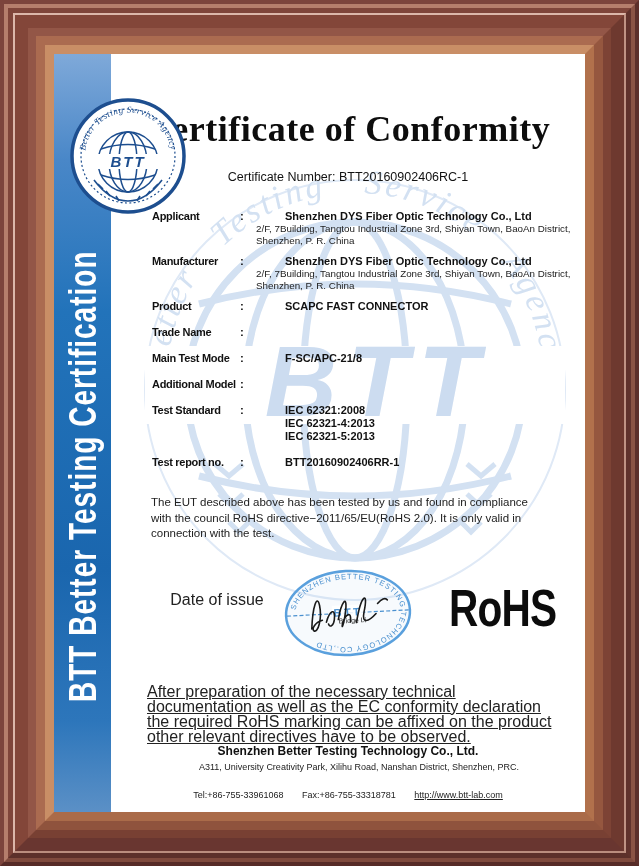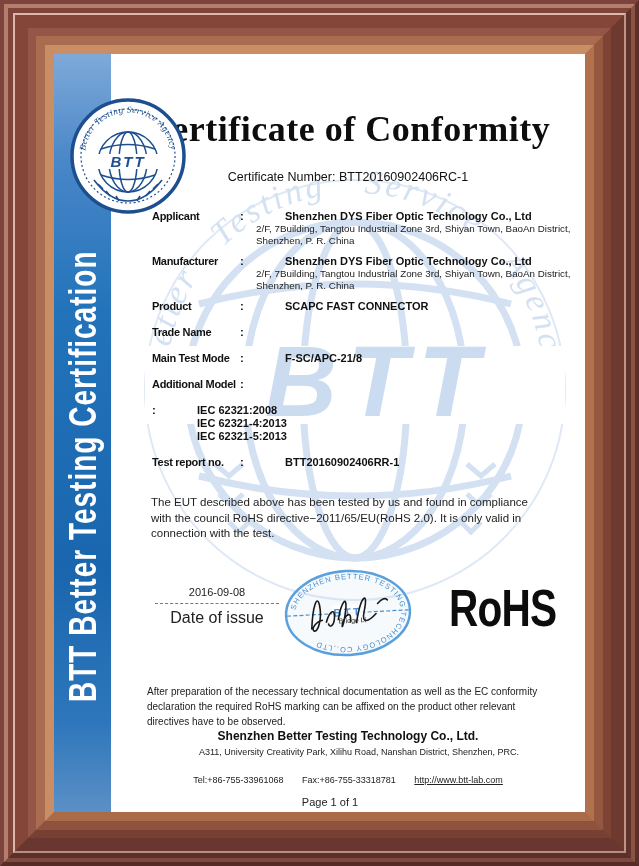--- a/index.html
+++ b/index.html
@@ -55,21 +55,21 @@
 
   .sign-row{position:relative;height:104px;margin-top:36px;}
   .date-block{position:absolute;left:44px;top:8px;width:124px;text-align:center;}
   .date-val{font-size:11px;color:#222;padding-bottom:5px;border-bottom:1px dashed #777;}
   .date-label{font-size:16px;color:#222;margin-top:5px;}
   .stamp{position:absolute;left:170px;top:-13px;transform:rotate(-3deg);}
   .rohs{position:absolute;left:338px;top:0px;font-size:52px;font-weight:800;color:#0c0c0c;
       transform:scaleX(.78);transform-origin:left top;letter-spacing:-1px;
       font-family:"Liberation Sans",sans-serif;}
 
-  .note{margin:2px 28px 0 36px;font-size:10px;line-height:15px;color:#222;}
+  .note{margin:2px 28px 0 36px;font-size:16px;line-height:15px;color:#222;text-decoration:underline;}
   .company{margin-top:0;text-align:center;font-size:12px;font-weight:bold;color:#111;line-height:14px;}
   .addr{margin-top:4px;text-align:center;font-size:9px;color:#222;line-height:11px;padding-left:22px;}
   .telline{margin-top:17px;text-align:center;font-size:9px;color:#222;line-height:11px;}
   .telline .seg{margin:0 8px;}
   .telline a{color:#222;text-decoration:underline;}
   .pageline{margin-top:10px;text-align:center;padding-right:36px;font-size:11px;color:#222;}
 </style>
 </head>
 <body>
 
@@ -185,20 +185,21 @@
                               <div class="f-line bold">F-SC/APC-21/8</div>
                             </div>
   </div>
 
   <div class="f-row">
     <div class="f-label">Additional Model</div>
     <div class="f-colon">:</div>
   </div>
 
   <div class="f-row">
+    <div class="f-label">Test Standard</div>
     <div class="f-colon">:</div>
     <div class="f-lines">
                               <div class="f-line bold">IEC 62321:2008</div>
                               <div class="f-line bold">IEC 62321-4:2013</div>
                               <div class="f-line bold">IEC 62321-5:2013</div>
                             </div>
   </div>
 
   <div class="f-row">
     <div class="f-label">Test report no.</div>
@@ -206,21 +207,20 @@
     <div class="f-lines">
                               <div class="f-line bold">BTT20160902406RR-1</div>
                             </div>
   </div>
 </div>
 
       <div class="statement">The EUT described above has been tested by us and found in compliance with the council RoHS directive−2011/65/EU(RoHS 2.0). It is only valid in connection with the test.</div>
 
       <div class="sign-row">
         <div class="date-block">
-          <div class="date-val">2016-09-08</div>
           <div class="date-label">Date of issue</div>
         </div>
 
         <svg class="stamp" width="134" height="96" viewBox="0 0 134 96">
           <defs>
             <path id="stampRing" d="M 14 48 a 53 34 0 1 1 106 0 a 53 34 0 1 1 -106 0" fill="none"></path>
           </defs>
           <ellipse cx="67" cy="48" rx="62" ry="42" fill="rgba(90,160,220,0.05)" stroke="#5aa0dd" stroke-width="2.5"></ellipse>
           <text font-family="Liberation Sans, sans-serif" font-size="7.5" fill="#4a90cf" letter-spacing="1">
             <textPath href="#stampRing" startOffset="2%">SHENZHEN BETTER TESTING TECHNOLOGY CO.,LTD</textPath>

